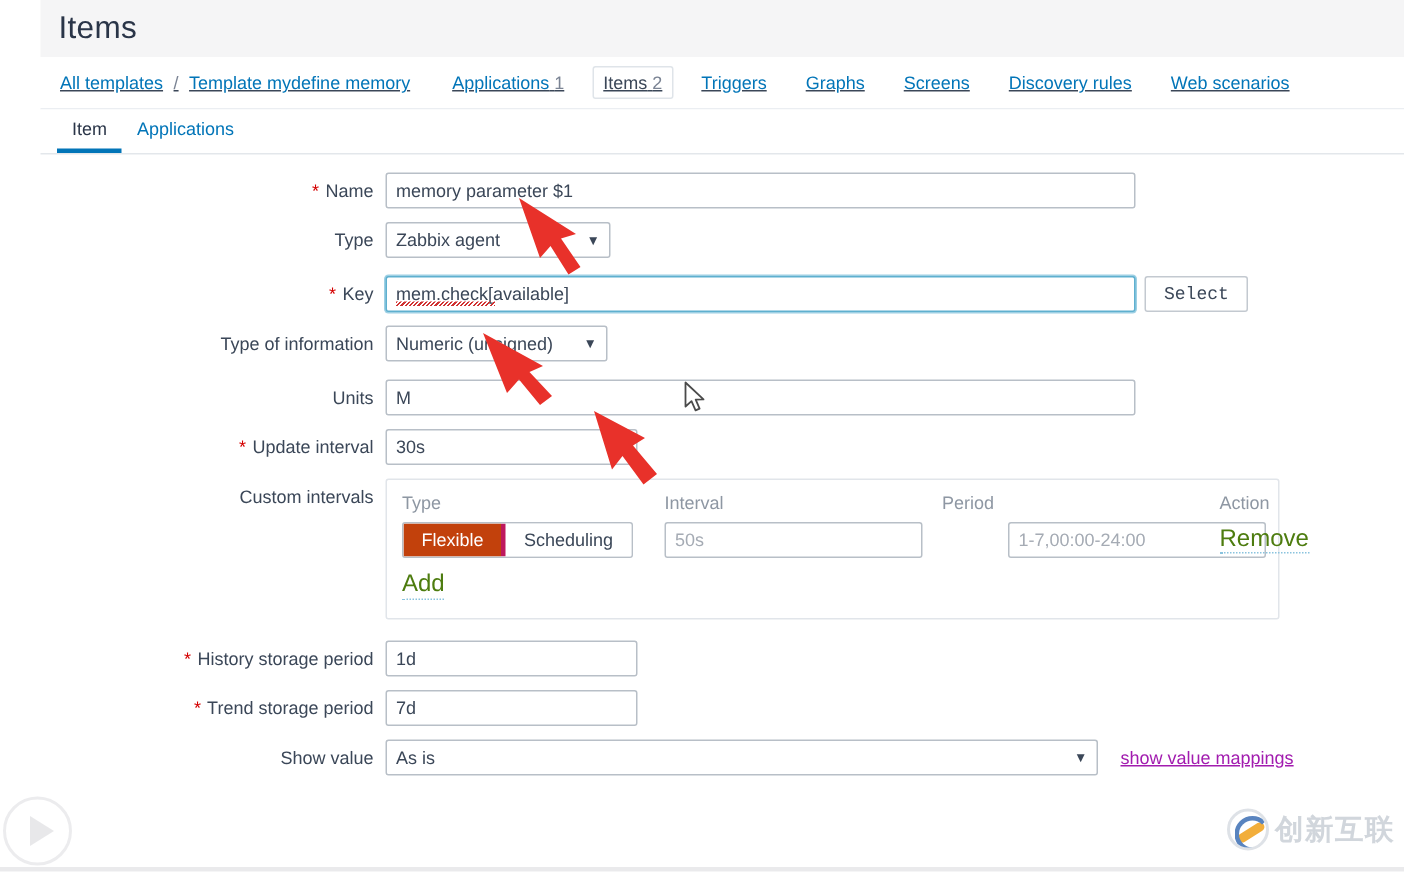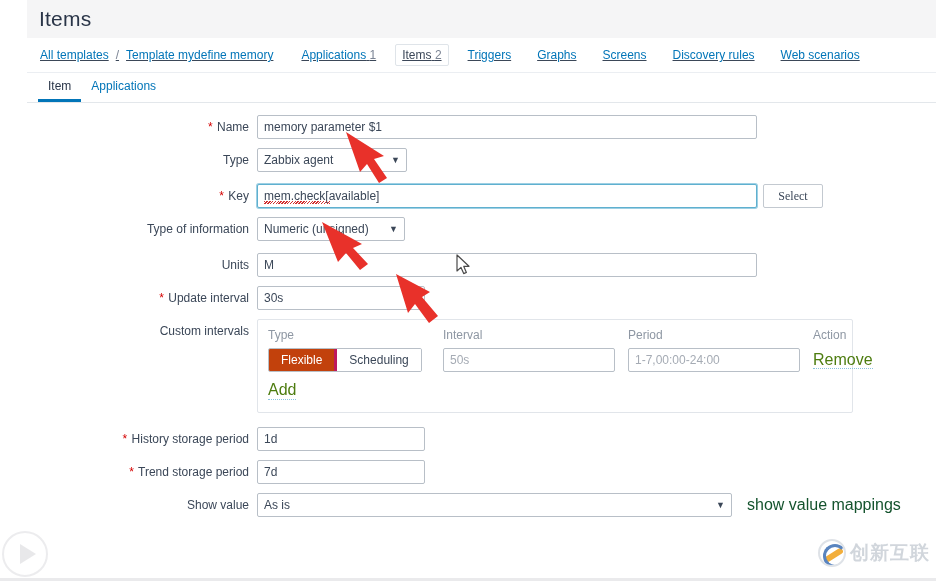--- a/index.html
+++ b/index.html
@@ -178,21 +178,21 @@
 
   .btn {
     height: 24px;
     min-width: 60px;
     padding: 0 12px;
     border: 1px solid #c3c9d0;
     background: #ffffff;
     border-radius: 2px;
     color: #3b4758;
     font-size: 12px;
-    font-family: Liberation Serif, serif;
+    font-family: Liberation Mono, monospace;
     cursor: pointer;
     line-height: 22px;
   }
 
   .inline { display: flex; align-items: flex-start; gap: 6px; }
 
   
   .ci-box {
     width: 596px;
     border: 1px solid #e1e5ea;
@@ -239,38 +239,39 @@
     height: 24px;
     border: 1px solid #b8bfc7;
     border-radius: 2px;
     font-family: "Liberation Sans", sans-serif;
     font-size: 12px;
     padding: 0 6px;
     color: #3b4758;
     outline: none;
   }
   input.ci::placeholder { color: #a5abb4; }
-  input.ci.wide { width: 172px; }
+  input.ci.wide { width: 172px; margin-left: 44px; }
 
   .dlink {
     color: #4d7c0f;
     font-size: 16px;
     cursor: pointer;
     border-bottom: 1px dotted #8ac3de;
     text-decoration: none;
   }
   .add-link { display: inline-block; margin-top: 9px; }
 
   .vm-link {
-    color: #14532d;
-    font-size: 16px;
+    color: #a21caf;
+    font-size: 12px;
     cursor: pointer;
     margin-left: 9px;
     line-height: 24px;
     white-space: nowrap;
+    text-decoration: underline;
   }
 
   
   .arrow { position: absolute; pointer-events: none; }
 
   
   .cursor { position: absolute; pointer-events: none; }
 
   
   .play-overlay {

